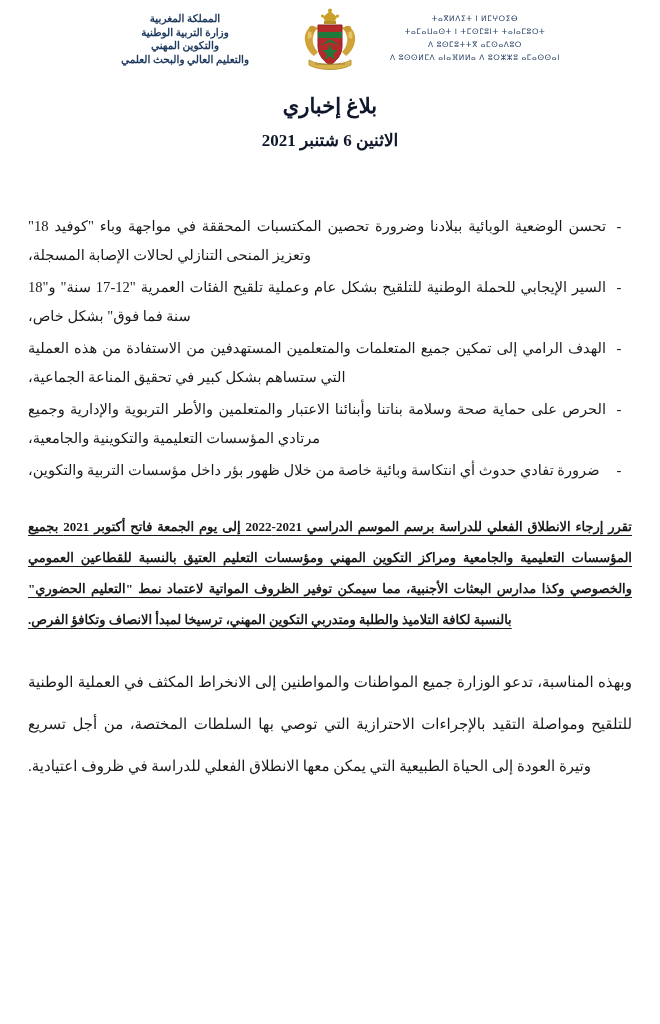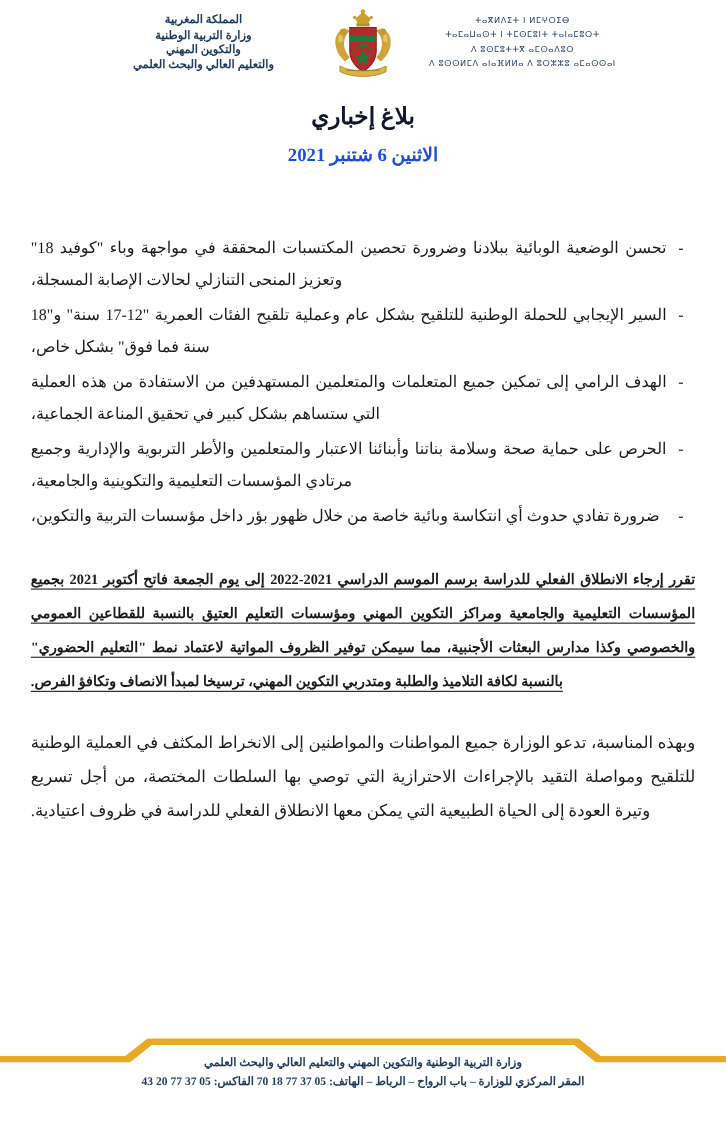--- a/index.html
+++ b/index.html
@@ -78,21 +78,21 @@
     text-align: center;
   }
   .doc-title {
     color: #0f172a;
     font-size: 21px;
     font-weight: bold;
     line-height: 28px;
     font-family: "Liberation Serif", serif;
   }
   .doc-date {
-    color: #1d4ed8;
+    color: #0f172a;
     font-size: 17px;
     font-weight: bold;
     line-height: 26px;
     margin-top: 8px;
     font-family: "Liberation Serif", serif;
   }
 
   
   .content {
     position: absolute;
@@ -141,21 +141,21 @@
     line-height: 31px;
     text-decoration: underline;
     text-underline-offset: 4px;
     text-align: justify;
     text-align-last: left;
   }
 
   .closing {
     margin-top: 26px;
     font-size: 15px;
-    line-height: 31px;
+    line-height: 42px;
     text-align: justify;
     text-align-last: left;
     font-family: Liberation Serif, serif;
   }
 
   
   .footer {
     position: absolute;
     left: 0;
     right: 0;
@@ -281,23 +281,14 @@
       </div>
 
     </div>
 
     <div class="decision">تقرر إرجاء الانطلاق الفعلي للدراسة برسم الموسم الدراسي 2021-2022 إلى يوم الجمعة فاتح أكتوبر 2021 بجميع المؤسسات التعليمية والجامعية ومراكز التكوين المهني ومؤسسات التعليم العتيق بالنسبة للقطاعين العمومي والخصوصي وكذا مدارس البعثات الأجنبية، مما سيمكن توفير الظروف المواتية لاعتماد نمط "التعليم الحضوري" بالنسبة لكافة التلاميذ والطلبة ومتدربي التكوين المهني، ترسيخا لمبدأ الانصاف وتكافؤ الفرص.</div>
 
     <div class="closing">وبهذه المناسبة، تدعو الوزارة جميع المواطنات والمواطنين إلى الانخراط المكثف في العملية الوطنية للتلقيح ومواصلة التقيد بالإجراءات الاحترازية التي توصي بها السلطات المختصة، من أجل تسريع وتيرة العودة إلى الحياة الطبيعية التي يمكن معها الانطلاق الفعلي للدراسة في ظروف اعتيادية.</div>
 
   </div>
 
-  <div class="footer">
-    <svg class="footer-band" viewBox="0 0 660 32" preserveAspectRatio="none">
-      <path d="M0 26 L0 32 L118 32 L138 16 L522 16 L542 32 L660 32 L660 26 L546 26 L526 10 L134 10 L114 26 Z" fill="#E8A925"></path>
-    </svg>
-    <div class="footer-text">
-      <div class="footer-line1">وزارة التربية الوطنية والتكوين المهني والتعليم العالي والبحث العلمي</div>
-      <div class="footer-line2">المقر المركزي للوزارة – باب الرواح – الرباط – الهاتف: 05 37 77 18 70  الفاكس: 05 37 77 20 43</div>
-    </div>
-  </div>
 
 </div>
 
 </body></html>

